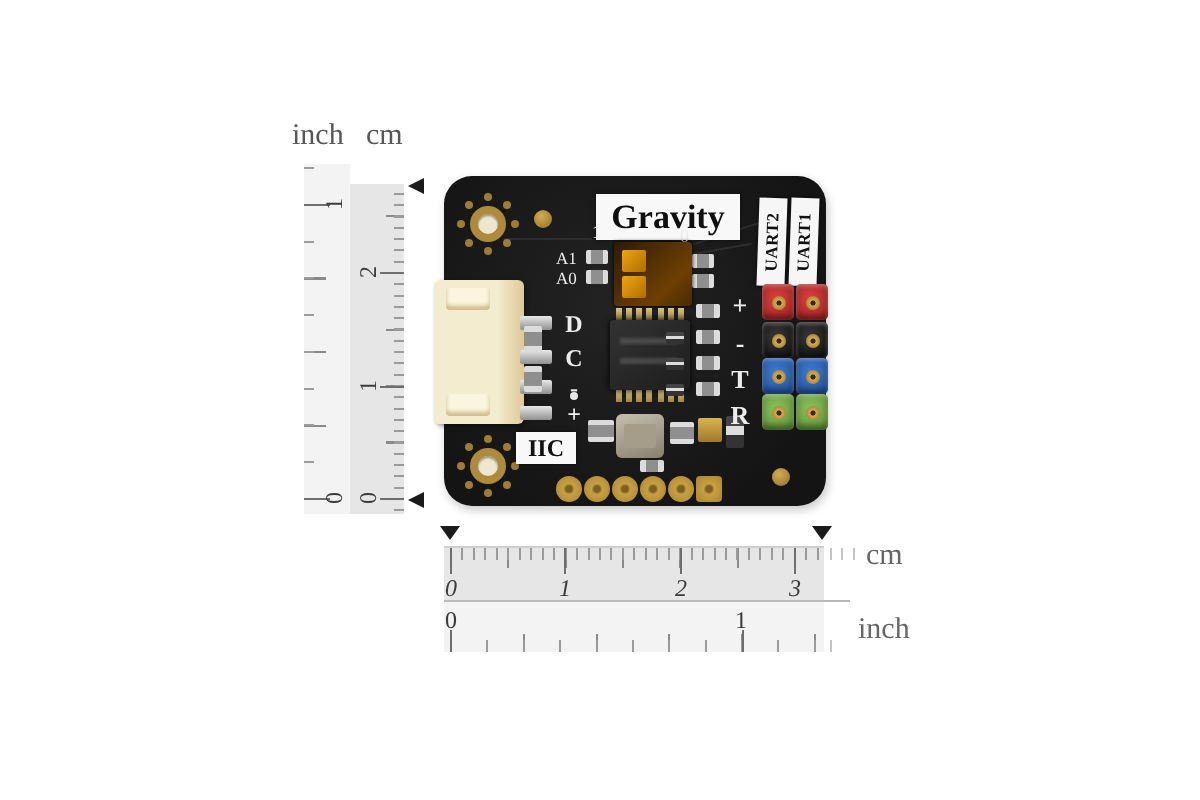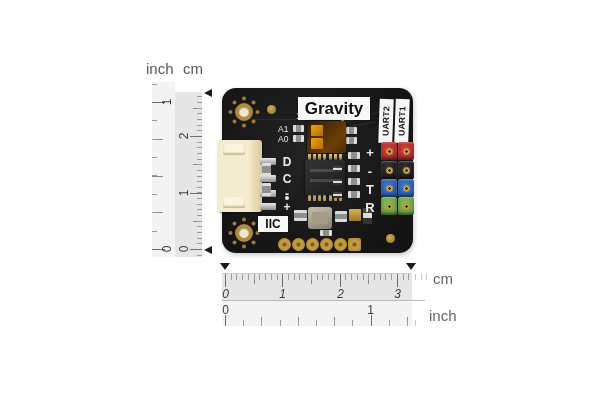--- a/index.html
+++ b/index.html
@@ -1,17 +1,17 @@
 <!DOCTYPE html>
 <html><head>
 <meta charset="utf-8">
 <style>
   html,body{margin:0;padding:0;background:#fff;}
   .stage{position:relative;width:528px;height:400px;background:#ffffff;overflow:hidden;
-         font-family:Liberation Sans, sans-serif;}
+         font-family:Liberation Serif, serif;}
 
   
   .vr-label{position:absolute;font-size:15px;color:#575757;}
   .band{position:absolute;}
   .v-inch{left:152px;top:82px;width:23px;height:175px;background:#f3f3f3;
     background-image:
       repeating-linear-gradient(to bottom, transparent 0 1.6px, #9b9b9b 1.6px 2.6px, transparent 2.6px 18.37px),
       repeating-linear-gradient(to bottom, transparent 0 20px, #8a8a8a 20px 21px, transparent 21px 36.75px);
     background-size:5px 100%,11px 100%;background-repeat:no-repeat;background-position:left top,left top;}
   .v-cm{left:175px;top:92px;width:27px;height:165px;background:#e6e6e6;

